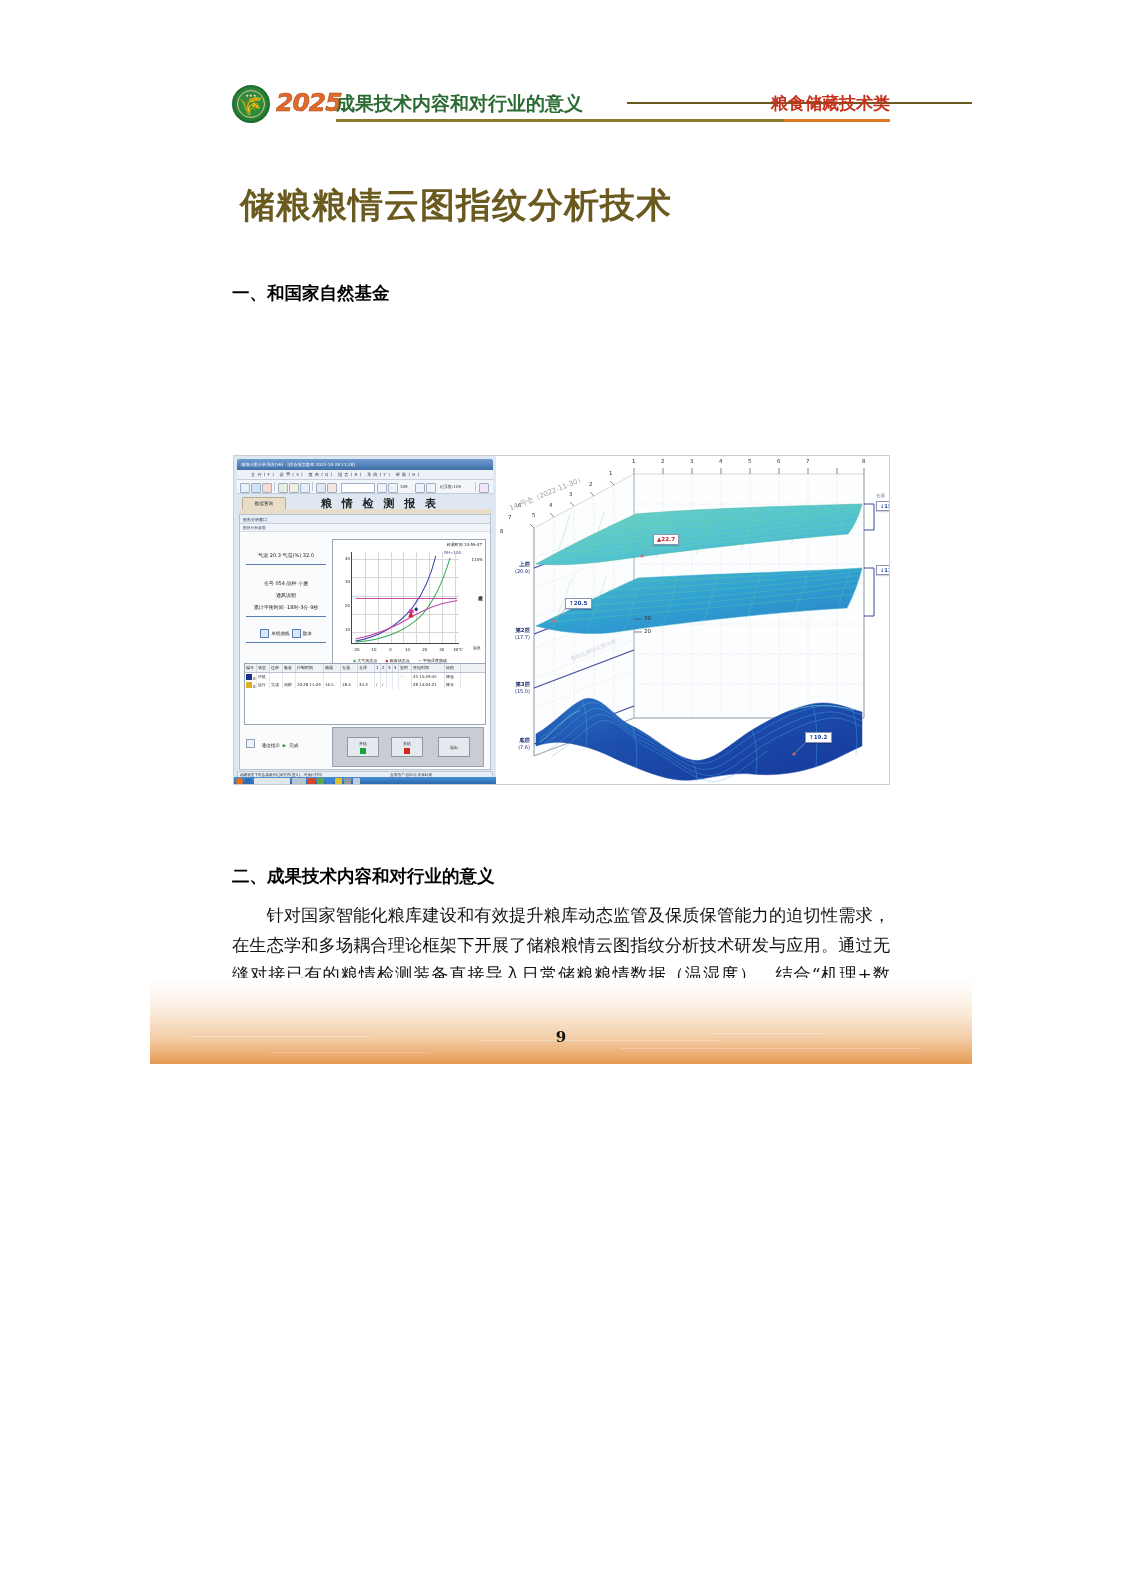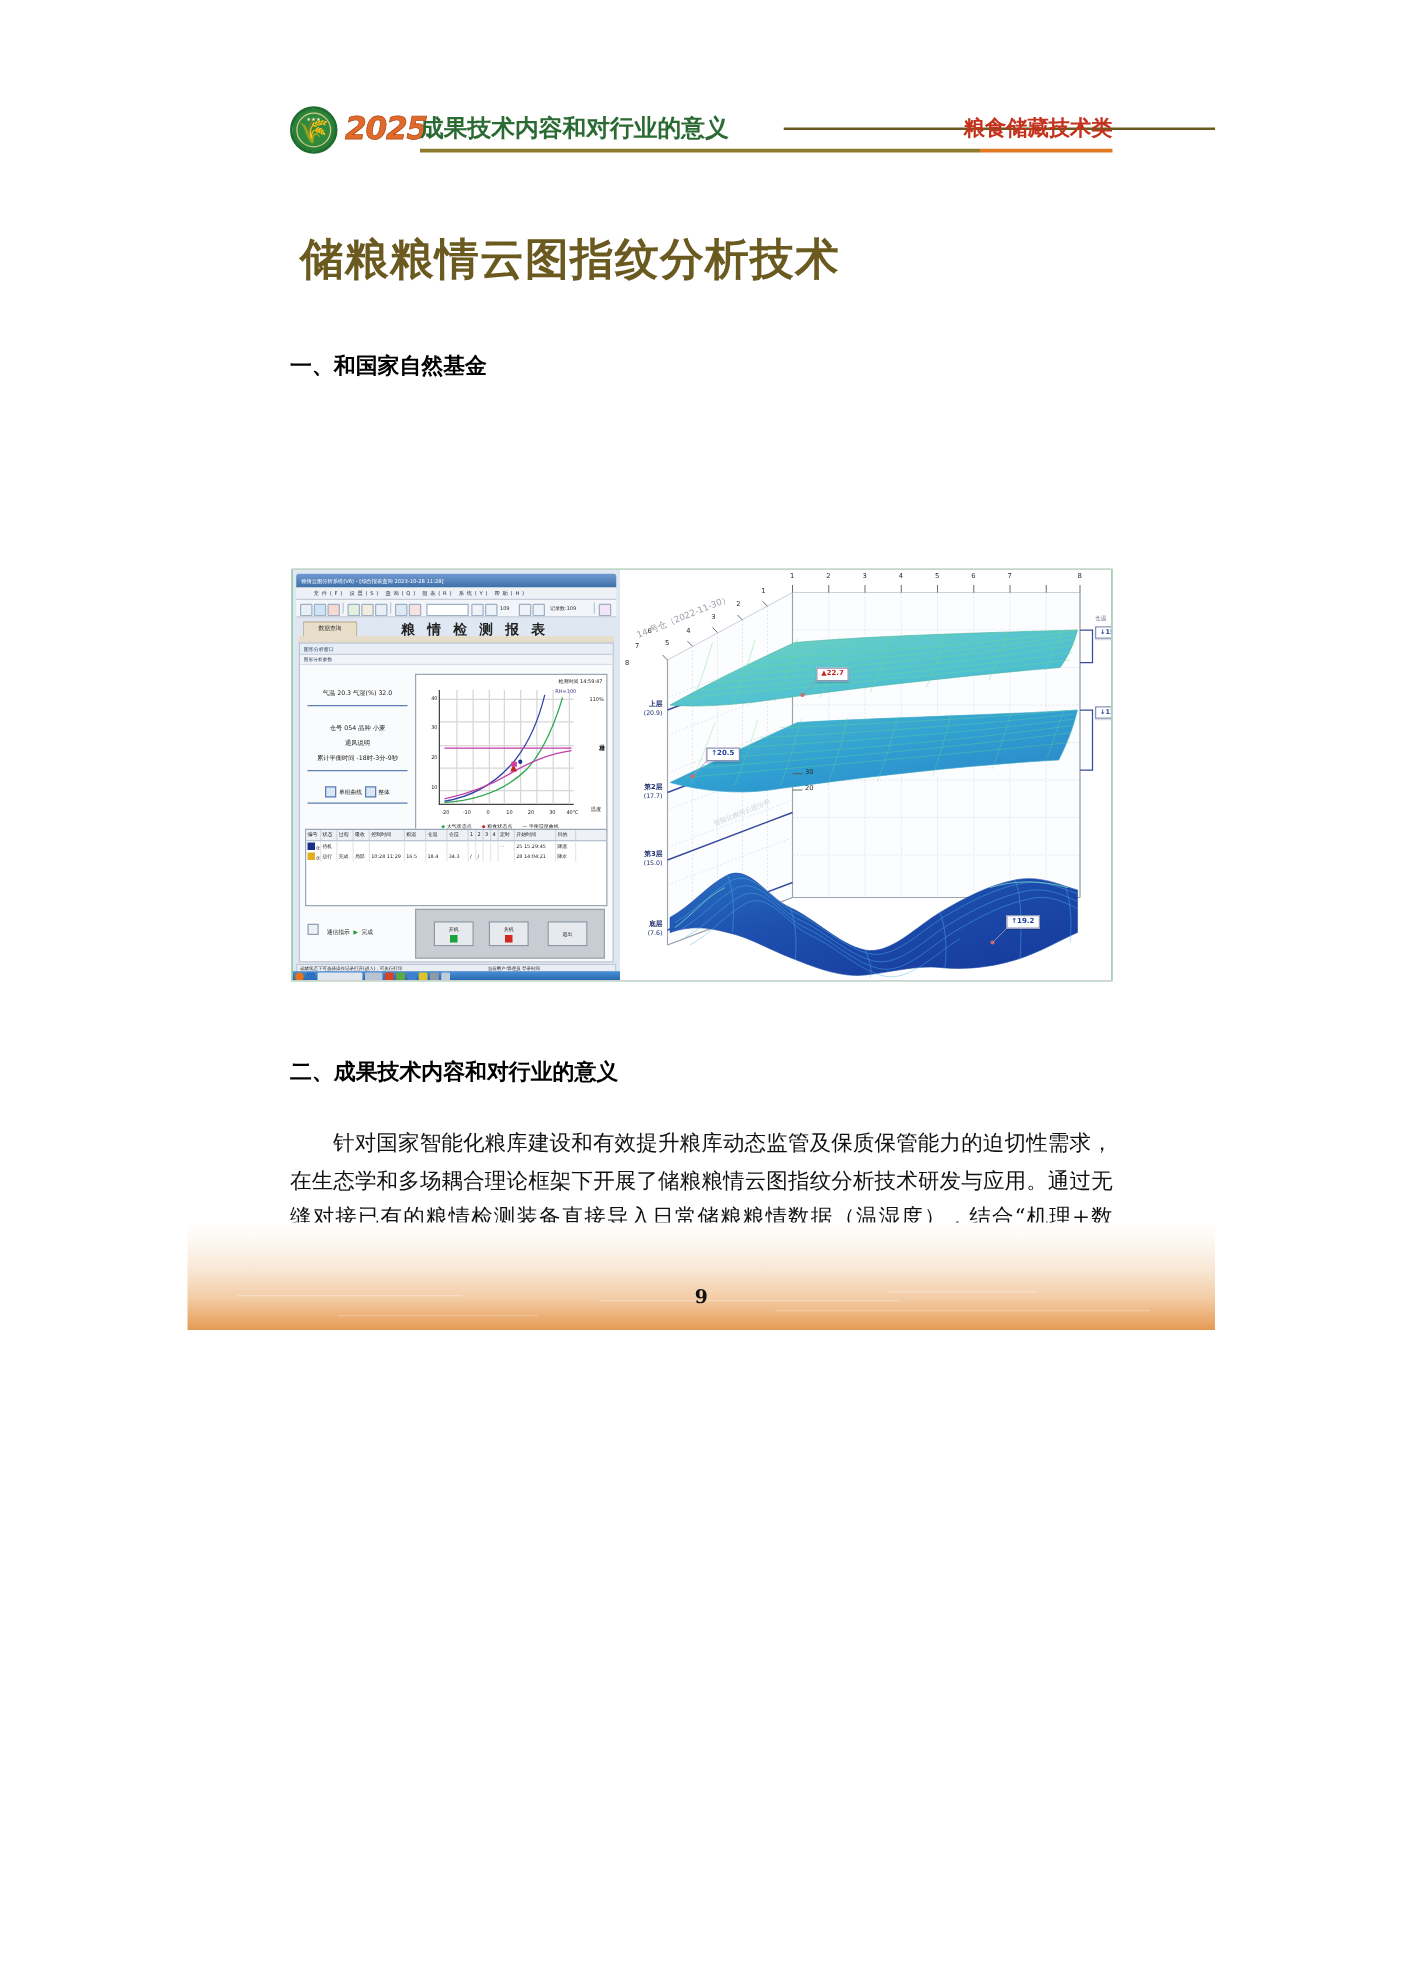--- a/index.html
+++ b/index.html
@@ -61,21 +61,21 @@
   .banner-right{
     position:absolute;right:0;top:8px;
     font-family:"DejaVu Sans", sans-serif;
     font-weight:bold;font-size:17px;line-height:26px;color:#c4321d;
     white-space:nowrap;letter-spacing:0px;
   }
 
   
   .doc-title{
     position:absolute;left:0;top:186px;width:912px;text-align:center;
-    font-family:Liberation Serif, serif;
+    font-family:Liberation Mono, monospace;
     font-weight:bold;font-size:35px;line-height:44px;color:#6b5a20;
     letter-spacing:1px;
   }
 
   
   .sec-h{
     position:absolute;left:232px;
     font-family:"DejaVu Sans", sans-serif;
     font-weight:bold;font-size:17.5px;line-height:24px;color:#000;
     letter-spacing:0px;
@@ -85,21 +85,21 @@
     font-family:"DejaVu Serif", serif;
     font-size:17.2px;line-height:29.5px;color:#111;
     text-align:justify;text-justify:inter-ideograph;
     text-indent:2em;
     letter-spacing:-0.1px;
   }
 
   
   .figure{
     position:absolute;left:233px;top:455px;width:657px;height:330px;
-    background:#22c55e;border:1px solid #cfcfcf;box-sizing:border-box;overflow:hidden;
+    background:#d946ef;border:1px solid #cfcfcf;box-sizing:border-box;overflow:hidden;
   }
   .fig-caption{
     position:absolute;left:0;top:794px;width:1122px;text-align:center;
     font-family:"DejaVu Sans", sans-serif;
     font-weight:bold;font-size:14.5px;line-height:20px;color:#111;
   }
 
   
   .app{
     position:absolute;left:0;top:0;width:262px;height:330px;
@@ -723,21 +723,21 @@
       <div class="tagbox blue sm" style="left:380px;top:45px">↓15.5</div>
       <div class="tagbox blue sm" style="left:380px;top:109px">↓13.5</div>
 
       <div class="tagbox red" style="left:157px;top:78px">▲22.7</div>
       <div class="tagbox blue" style="left:69px;top:142px">↑20.5</div>
       <div class="tagbox blue" style="left:309px;top:276px">↑19.2</div>
     </div>
   </div>
 
 
-  <div class="sec-h" style="top:846px">二、成果技术内容和对行业的意义</div>
+  <div class="sec-h" style="top:864px">二、成果技术内容和对行业的意义</div>
   <div class="para" style="top:901px">针对国家智能化粮库建设和有效提升粮库动态监管及保质保管能力的迫切性需求，在生态学和多场耦合理论框架下开展了储粮粮情云图指纹分析技术研发与应用。通过无缝对接已有的粮情检测装备直接导入日常储粮粮情数据（温湿度），结合“机理+数据”双驱动方法和</div>
 
   <div class="footer">
     <span class="streak" style="left:40px;top:58px;width:180px;opacity:.6"></span>
     <span class="streak" style="left:330px;top:62px;width:240px;opacity:.5"></span>
     <span class="streak" style="left:470px;top:70px;width:300px;opacity:.45"></span>
     <span class="streak" style="left:120px;top:74px;width:160px;opacity:.4"></span>
     <span class="streak" style="left:560px;top:55px;width:120px;opacity:.5"></span>
   </div>
   <div class="pageno">9</div>

